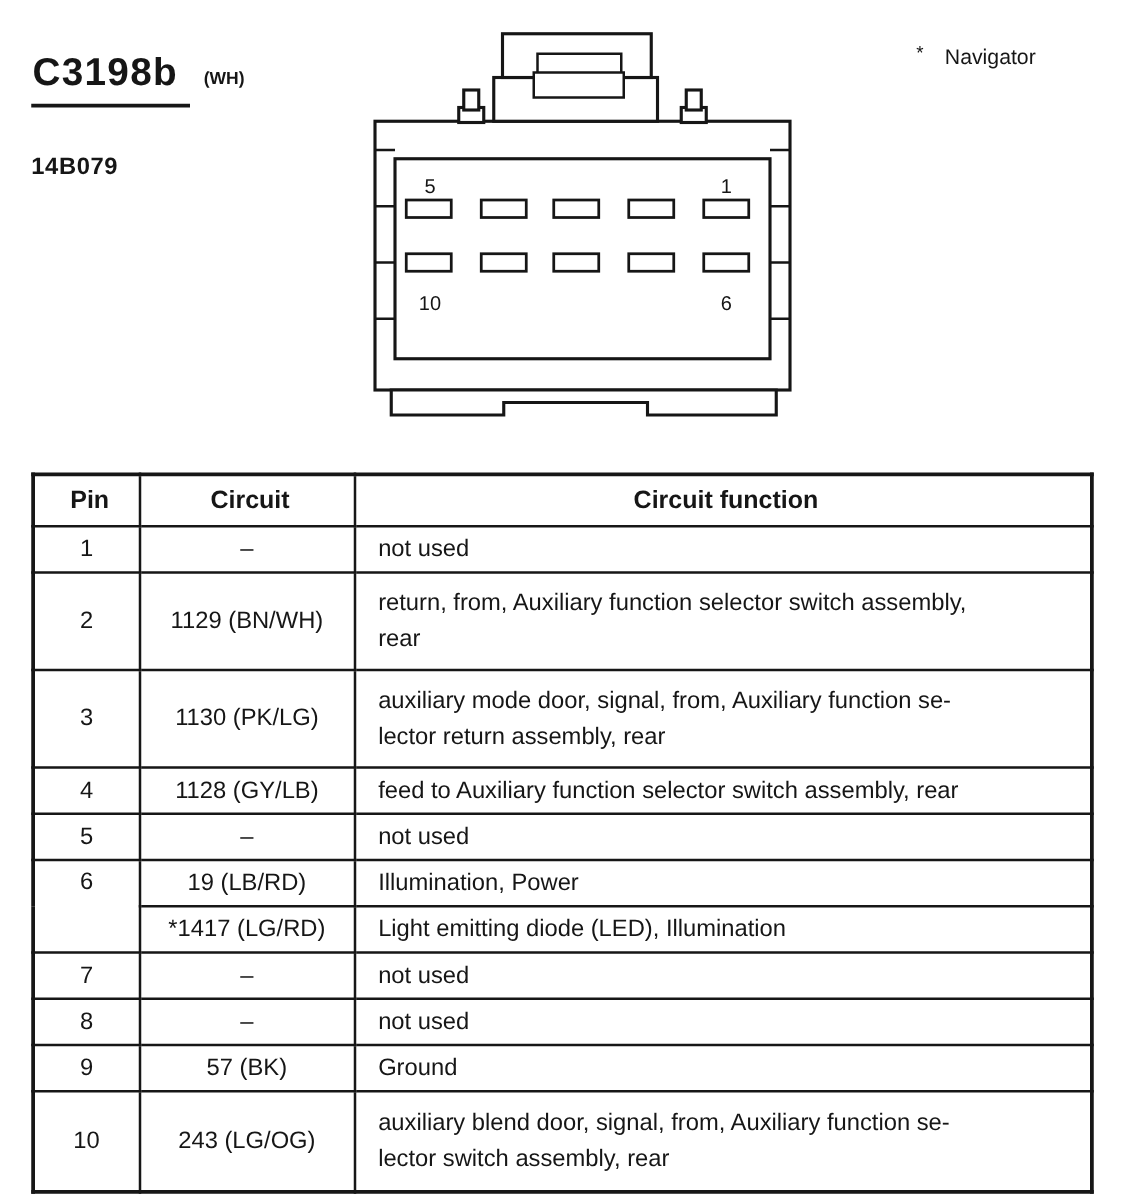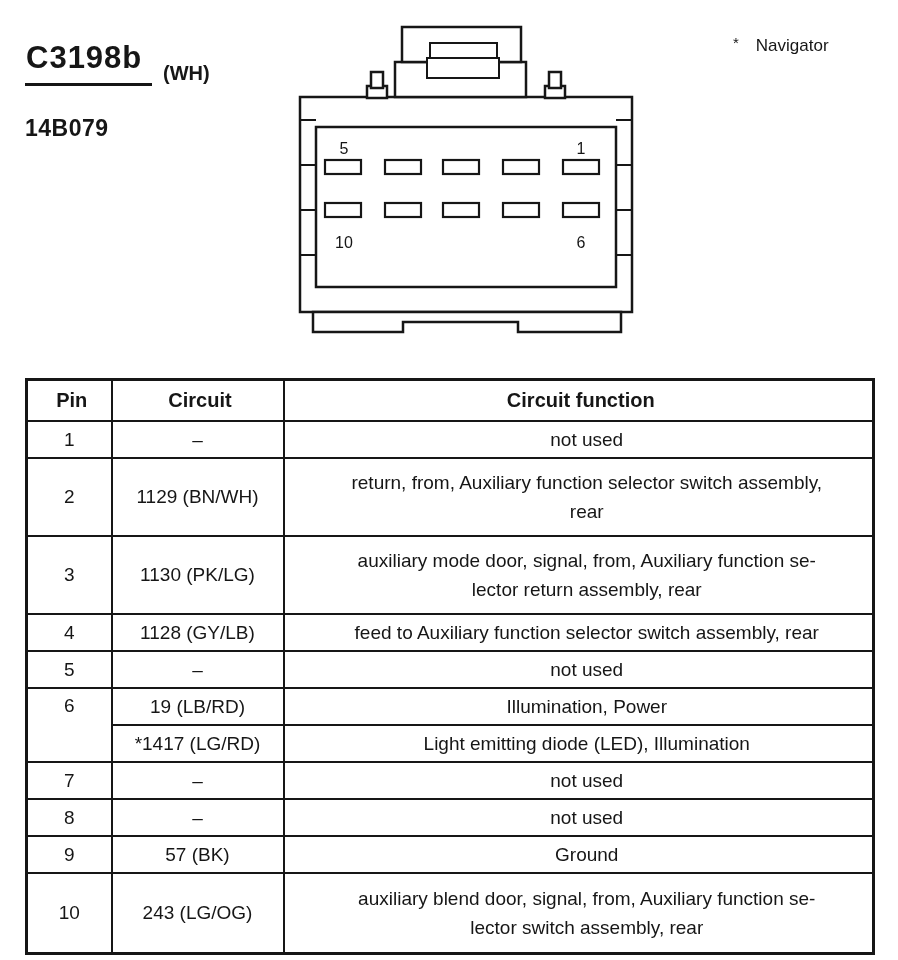--- a/index.html
+++ b/index.html
@@ -7,22 +7,22 @@
     position:relative; width:898px; height:960px; background:#ffffff;
     font-family:"Liberation Sans", sans-serif; color:#161616; overflow:hidden;text-decoration:underline;
   }
 
   
   .connector-id {
     position:absolute; left:25px; top:40px;
     font-size:31px; font-weight:bold; letter-spacing:1px;
     border-bottom:3px solid #161616; padding:0 10px 7px 1px;
   }
-  .connector-color { position:absolute; left:163px; top:62px; font-size:20px; font-weight:bold; }
-  .part-number { position:absolute; left:25px; top:115px; font-size:23px; font-weight:bold; letter-spacing:0.5px; }
+  .connector-color { position:absolute; left:163px; top:54px; font-size:14px; font-weight:bold; }
+  .part-number { position:absolute; left:25px; top:123px; font-size:19px; font-weight:bold; letter-spacing:0.5px; }
   .description { position:absolute; left:25px; top:162px; font-size:14px; line-height:21px; white-space:pre-line; }
   .footnote { position:absolute; left:733px; top:36px; font-size:17px; display:flex; gap:17px; }
   .footnote .marker { font-size:15px; position:relative; top:-2px; }
 
   
   .connector-diagram { position:absolute; left:280px; top:5px; width:360px; height:345px; }
   .connector-diagram text { font-family:"Liberation Sans", sans-serif; }
   .diagram-caption {
     position:absolute; left:280px; top:358px; width:360px;
     text-align:center; font-size:13px; letter-spacing:0.5px;
@@ -36,21 +36,21 @@
   }
   .pinout-table th, .pinout-table td { border:2px solid #161616; overflow:hidden; }
   .pinout-table th { font-size:20px; font-weight:bold; height:37px; text-align:center;padding-left:6px; }
   .pinout-table td { vertical-align:middle; }
   .h37 { height:37px; }
   .h78 { height:78px; }
   .h80 { height:80px; }
   td.pin { text-align:center; }
   td.pin-span { vertical-align:top; padding-top:6px; }
   td.circuit { text-align:center; }
-  td.func { text-align:center; padding-left:18px; white-space:pre-wrap; line-height:29px; }
+  td.func { text-align:left; padding-left:18px; white-space:pre-wrap; line-height:29px; }
 </style>
 </head>
 <body>
 
 <div class="page">
 
   <div class="connector-id">C3198b</div>
   <div class="connector-color">(WH)</div>
   <div class="part-number">14B079</div>
 

